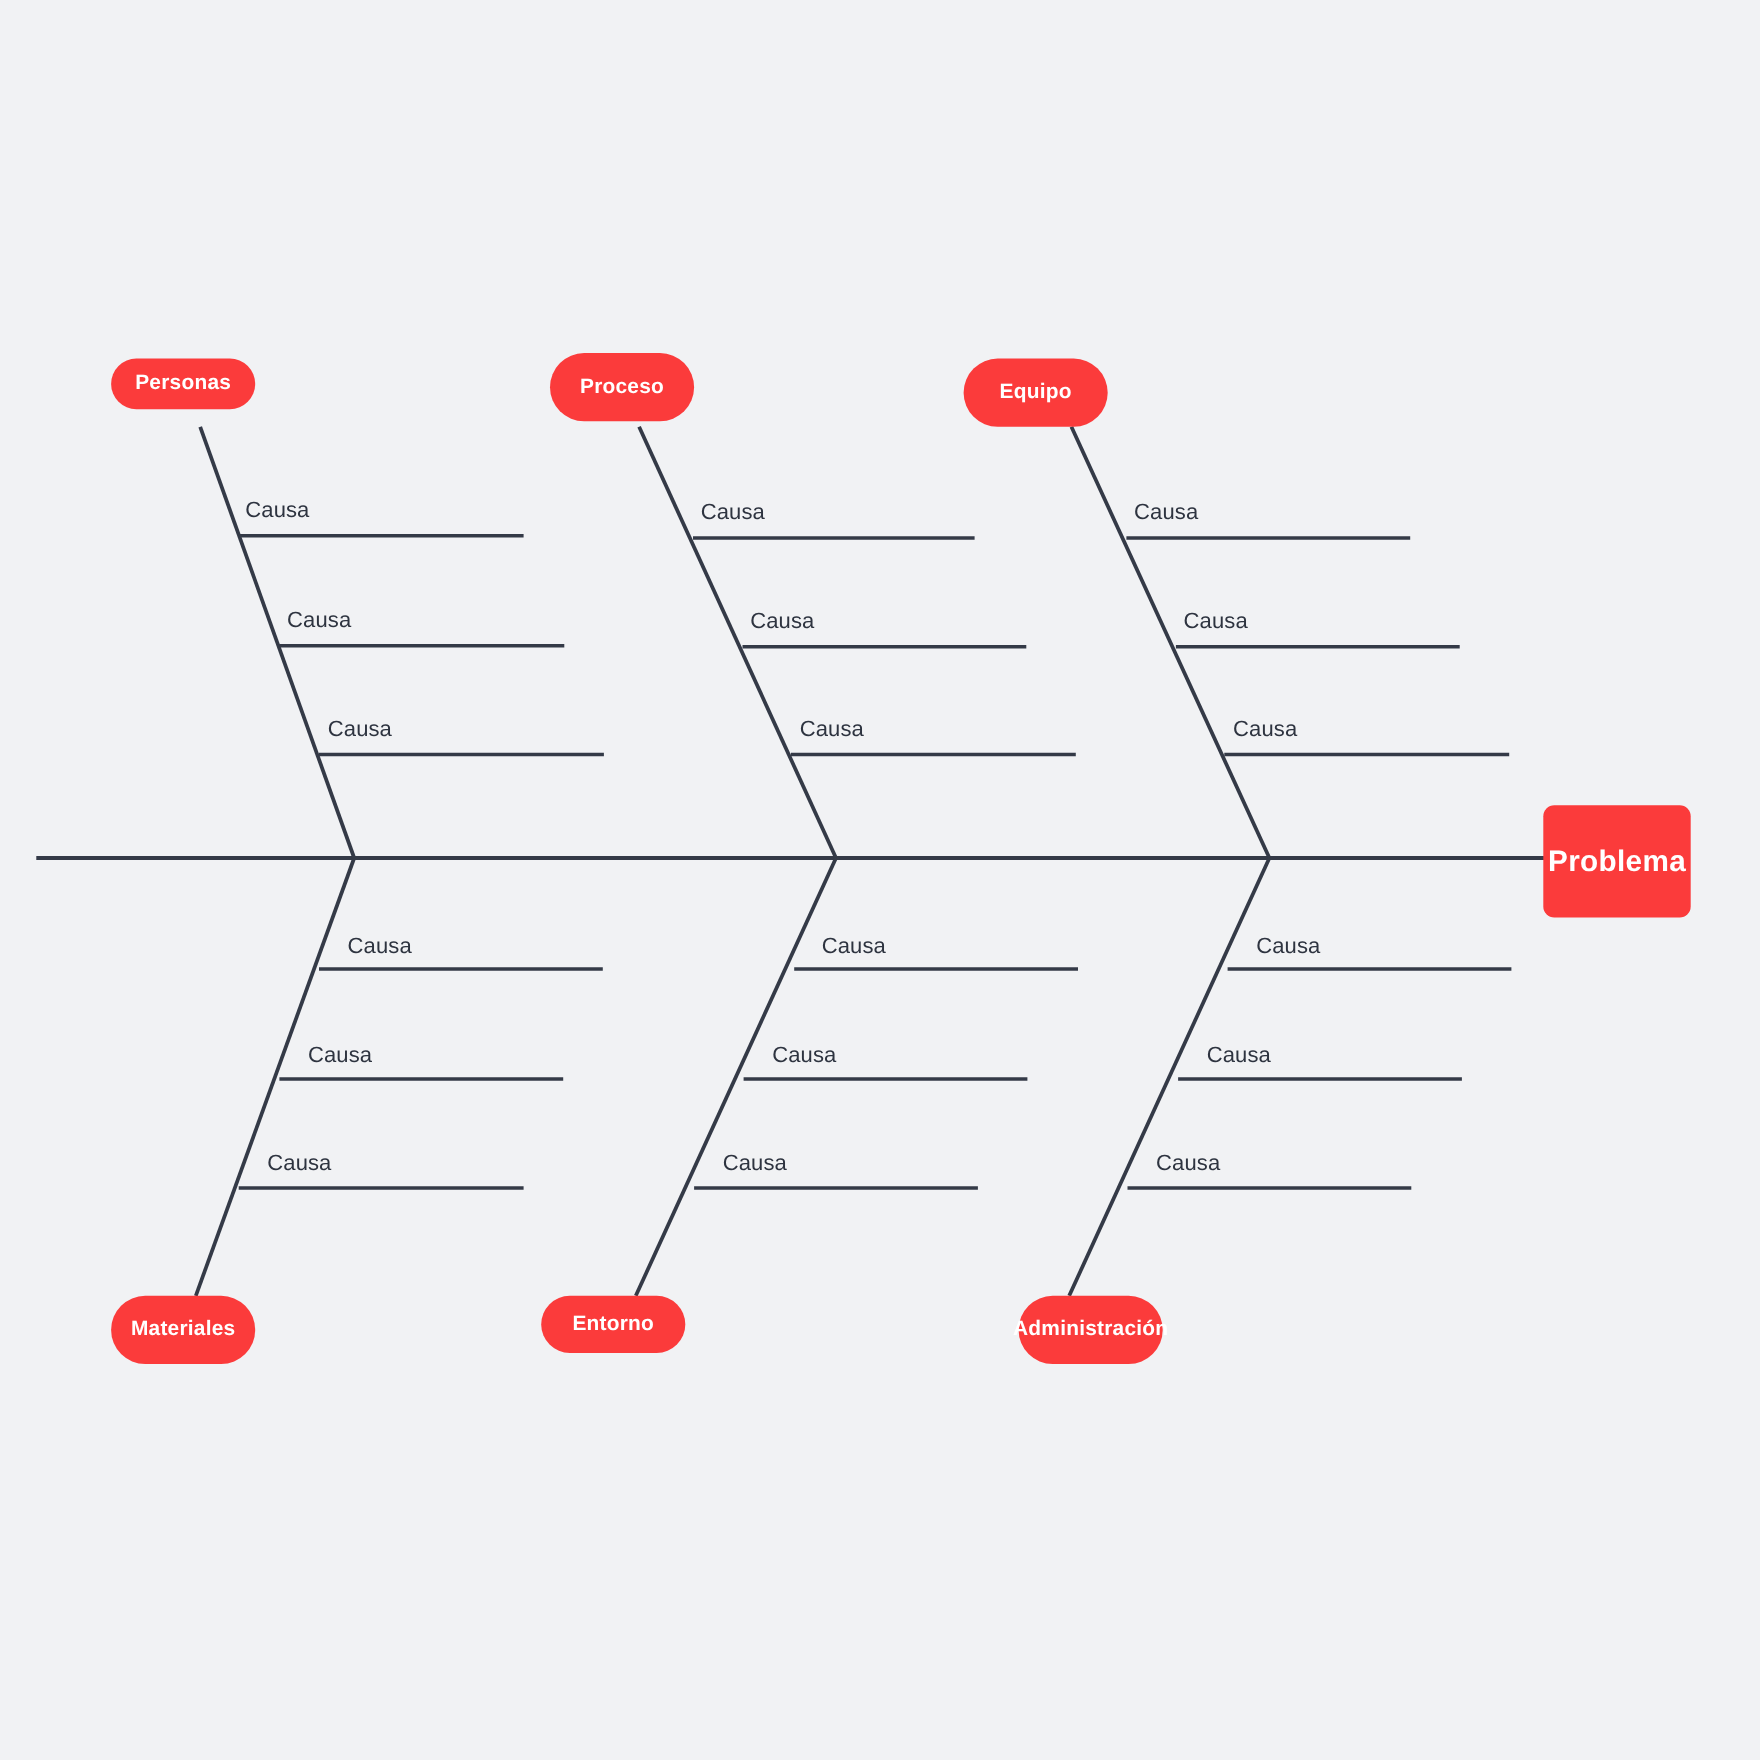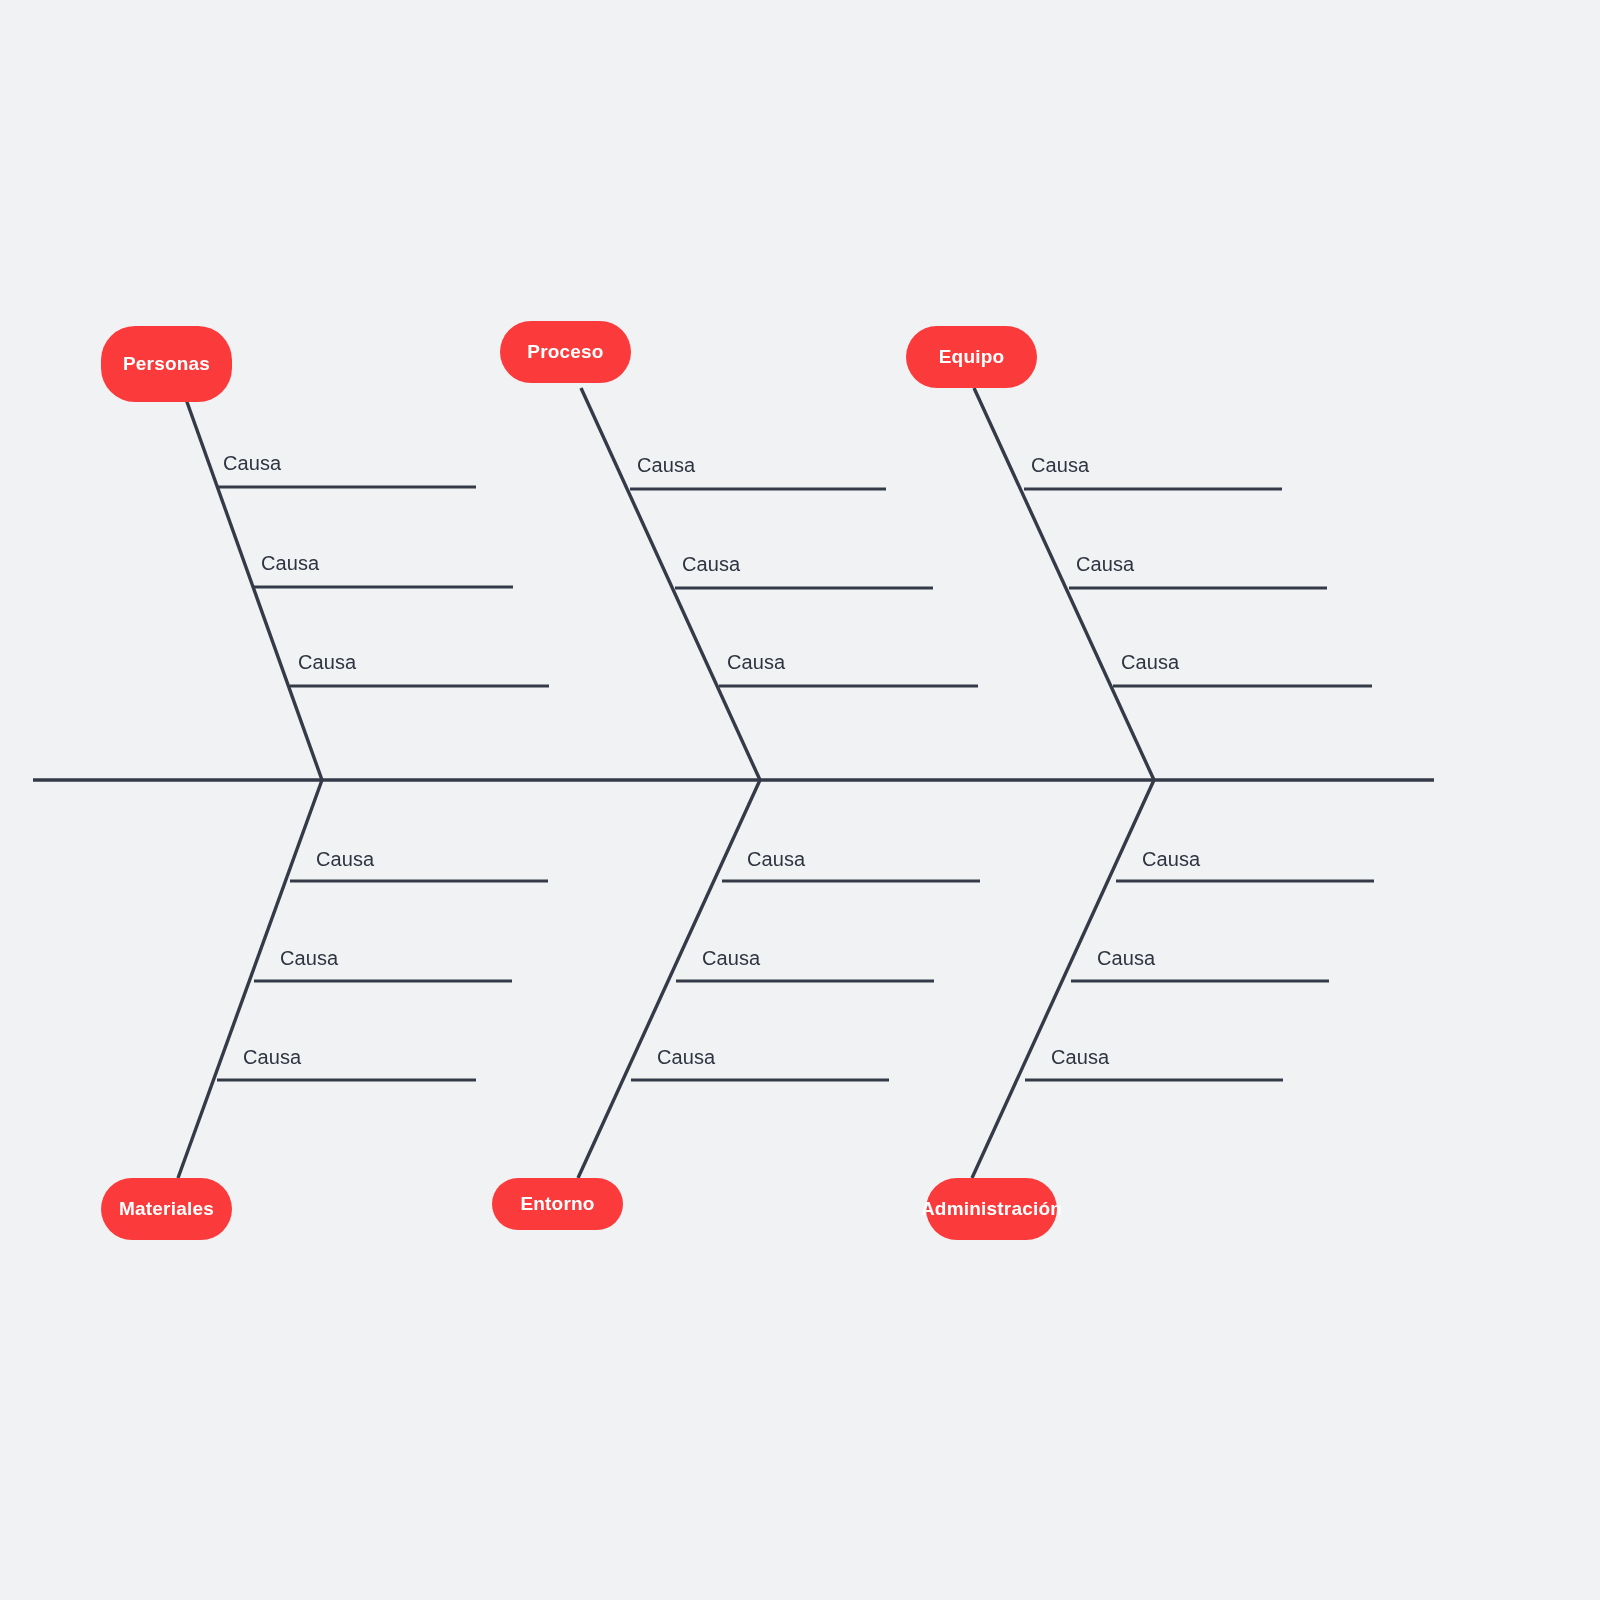--- a/index.html
+++ b/index.html
@@ -128,34 +128,37 @@
         <line x1="1116" y1="881" x2="1374" y2="881" class="bone-line"></line>
         <text x="1142" y="866" class="cause-text">Causa</text>
         <line x1="1071" y1="981" x2="1329" y2="981" class="bone-line"></line>
         <text x="1097" y="965" class="cause-text">Causa</text>
         <line x1="1025" y1="1080" x2="1283" y2="1080" class="bone-line"></line>
         <text x="1051" y="1064" class="cause-text">Causa</text>
       </g>
   </svg>
 
   <div id="pill-layer">
-      <div class="cat-pill" style="left: 101px; top: 326px; width: 131px; height: 76px;">
+      <div class="cat-pill" style="left: 101px; top: 326px; width: 131px; height: 46px;">
         <span>Personas</span>
       </div>
       <div class="cat-pill" style="left: 500px; top: 321px; width: 131px; height: 62px;">
         <span>Proceso</span>
       </div>
-      <div class="cat-pill" style="left: 906px; top: 326px; width: 131px; height: 62px;">
+      <div class="cat-pill" style="left: 876px; top: 326px; width: 131px; height: 62px;">
         <span>Equipo</span>
       </div>
       <div class="cat-pill" style="left: 101px; top: 1178px; width: 131px; height: 62px; text-align: right;">
         <span>Materiales</span>
       </div>
       <div class="cat-pill" style="left: 492px; top: 1178px; width: 131px; height: 52px;">
         <span>Entorno</span>
       </div>
       <div class="cat-pill" style="left: 893px; top: 1178px; width: 131px; height: 62px; margin-left: 33px;">
         <span>Administración</span>
       </div>
     </div>
 
+  <div class="problem-box" id="problem-box" style="left: 1403px; top: 732px; width: 134px; height: 102px;">
+    <span>Problema</span>
+  </div>
 
 </div>
 
 </body></html>

